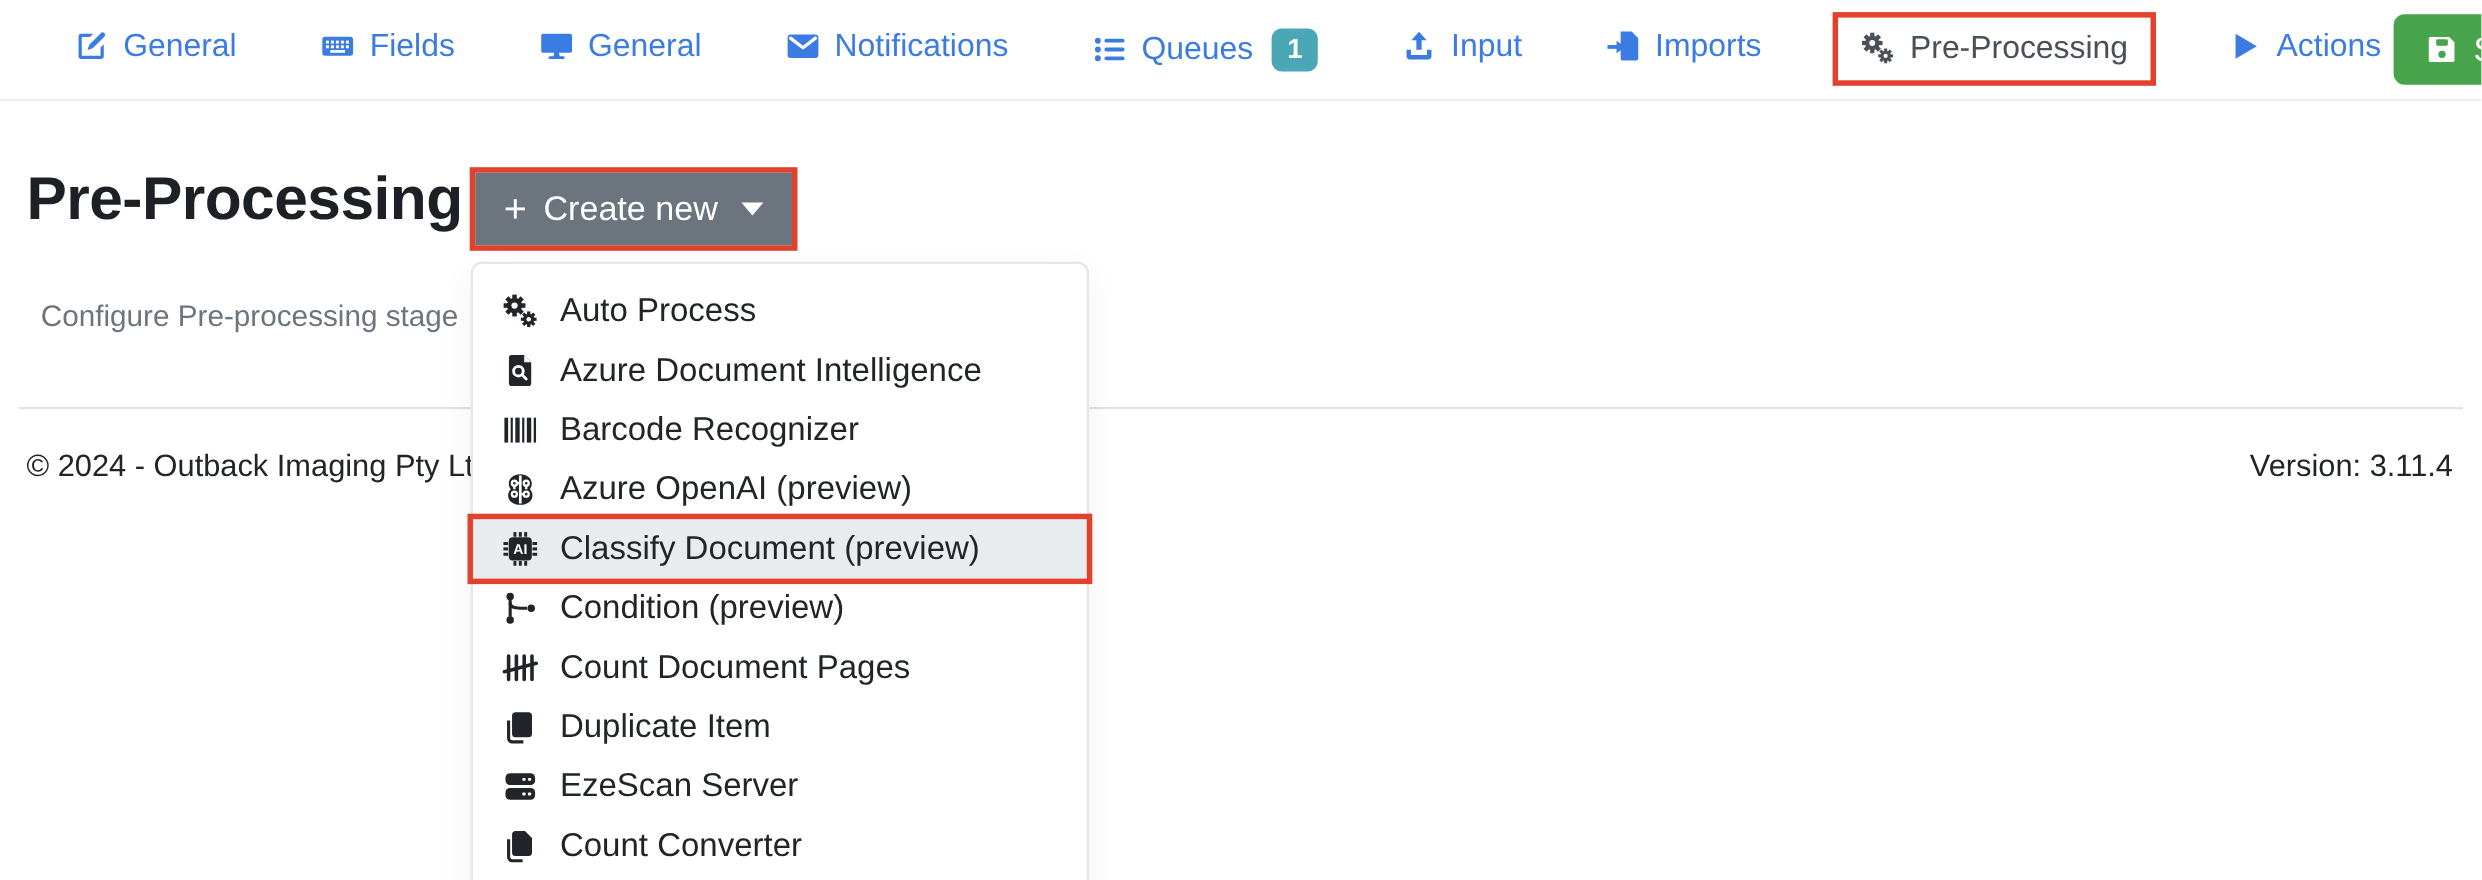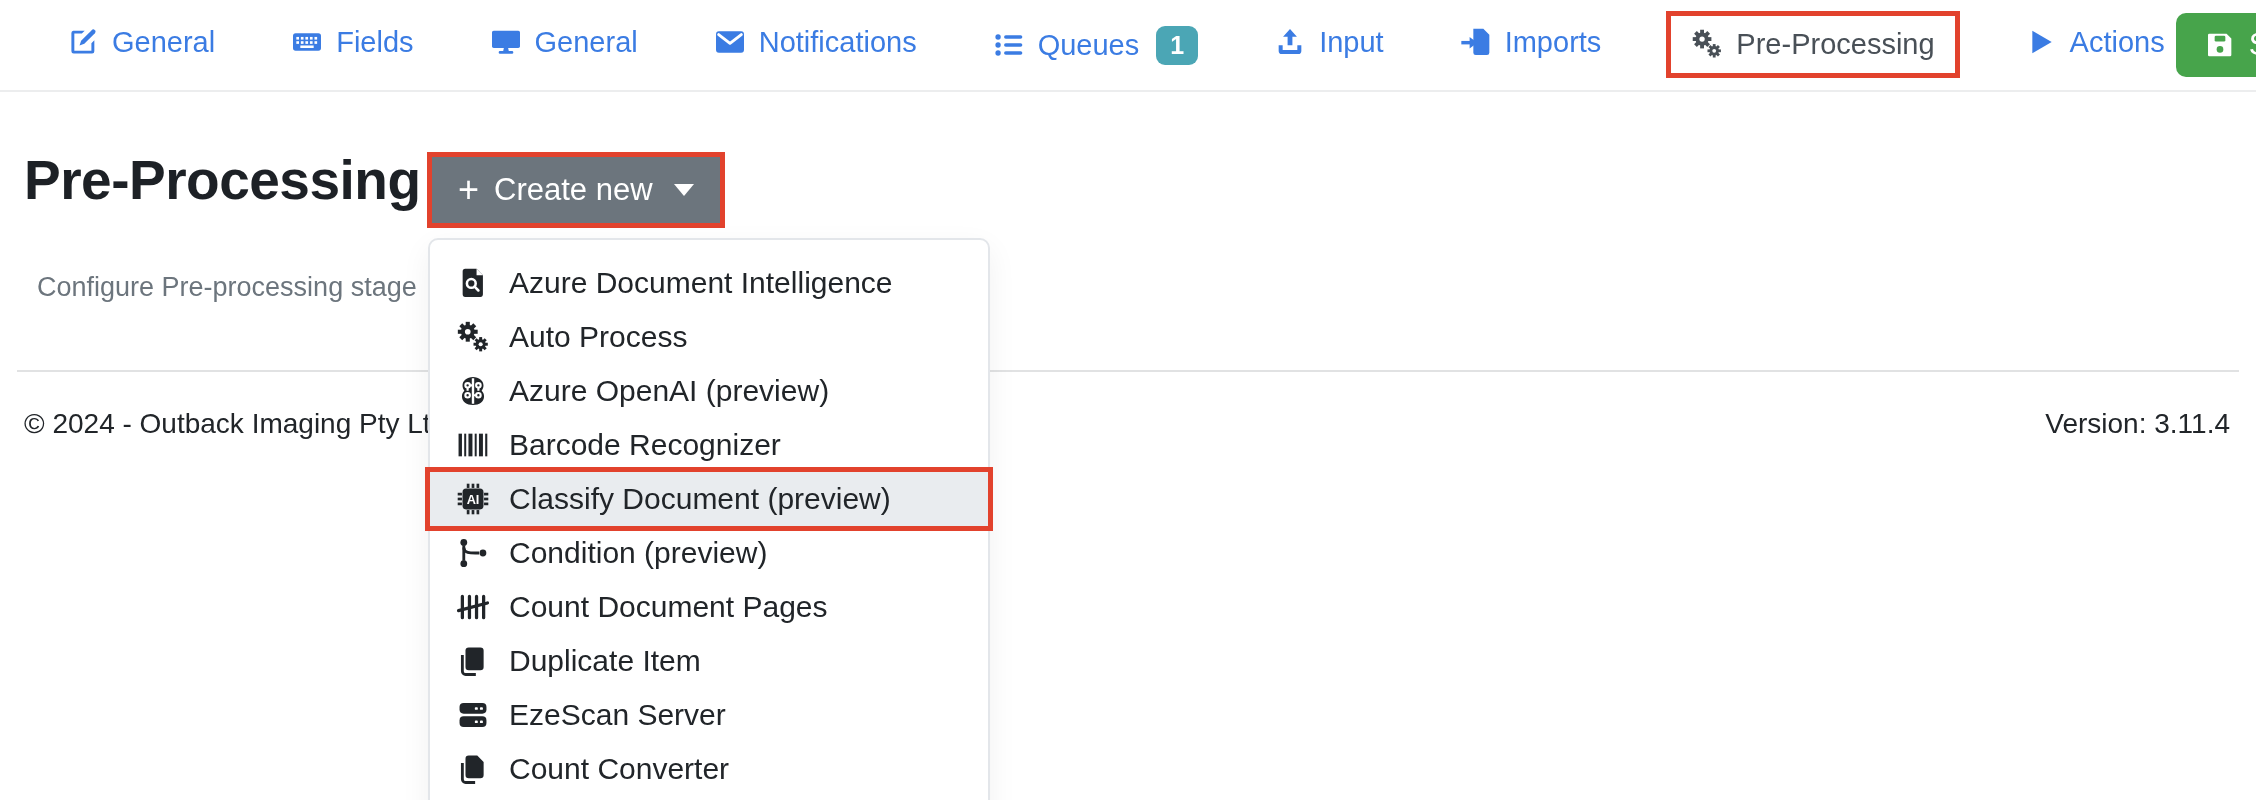--- a/index.html
+++ b/index.html
@@ -235,79 +235,79 @@
 
   <div class="footer-row">
     <span>© 2024 - Outback Imaging Pty Ltd</span>
     <span>Version: 3.11.4</span>
   </div>
 
   <div class="dropdown-menu">
       <div class="dd-item">
         <span class="icon">
           <svg viewBox="0 0 24 24">
-            <path fill="currentColor" d="M6.5 2h8L19 6.5V20a1.8 1.8 0 0 1-1.8 1.8H6.5A1.8 1.8 0 0 1 4.7 20V3.8A1.8 1.8 0 0 1 6.5 2z"></path>
-            <path fill="#fff" d="M14.5 2 19 6.5h-4.5z"></path>
-            <circle cx="10.8" cy="12.3" r="3.1" fill="none" stroke="#fff" stroke-width="1.8"></circle>
-            <path d="m13.1 14.6 2.7 2.7" stroke="#fff" stroke-width="1.8" stroke-linecap="round"></path>
-          </svg>
-        </span>
-        <span>Azure Document Intelligence</span>
-      </div>
-      <div class="dd-item">
-        <span class="icon">
-          <svg viewBox="0 0 24 24">
             <g fill="currentColor" transform="translate(8.3,8.3)">
               <rect x="-1.45" y="-7" width="2.9" height="14"></rect>
               <rect x="-1.45" y="-7" width="2.9" height="14" transform="rotate(45)"></rect>
               <rect x="-1.45" y="-7" width="2.9" height="14" transform="rotate(90)"></rect>
               <rect x="-1.45" y="-7" width="2.9" height="14" transform="rotate(135)"></rect>
               <circle r="4.9"></circle>
               <circle r="2" fill="#fff"></circle>
             </g>
             <g fill="currentColor" transform="translate(17.4,17.1) scale(0.72)">
               <rect x="-1.45" y="-7" width="2.9" height="14"></rect>
               <rect x="-1.45" y="-7" width="2.9" height="14" transform="rotate(45)"></rect>
               <rect x="-1.45" y="-7" width="2.9" height="14" transform="rotate(90)"></rect>
               <rect x="-1.45" y="-7" width="2.9" height="14" transform="rotate(135)"></rect>
               <circle r="4.9"></circle>
               <circle r="2" fill="#fff"></circle>
             </g>
           </svg>
         </span>
         <span>Auto Process</span>
+      </div>
+      <div class="dd-item">
+        <span class="icon">
+          <svg viewBox="0 0 24 24">
+            <path fill="currentColor" d="M6.5 2h8L19 6.5V20a1.8 1.8 0 0 1-1.8 1.8H6.5A1.8 1.8 0 0 1 4.7 20V3.8A1.8 1.8 0 0 1 6.5 2z"></path>
+            <path fill="#fff" d="M14.5 2 19 6.5h-4.5z"></path>
+            <circle cx="10.8" cy="12.3" r="3.1" fill="none" stroke="#fff" stroke-width="1.8"></circle>
+            <path d="m13.1 14.6 2.7 2.7" stroke="#fff" stroke-width="1.8" stroke-linecap="round"></path>
+          </svg>
+        </span>
+        <span>Azure Document Intelligence</span>
+      </div>
+      <div class="dd-item">
+        <span class="icon">
+          <svg viewBox="0 0 24 24" fill="currentColor">
+            <rect x="1.8" y="4" width="2.4" height="16"></rect>
+            <rect x="5.8" y="4" width="1.4" height="16"></rect>
+            <rect x="8.8" y="4" width="2.8" height="16"></rect>
+            <rect x="13.2" y="4" width="1.4" height="16"></rect>
+            <rect x="16.2" y="4" width="2.8" height="16"></rect>
+            <rect x="20.6" y="4" width="1.5" height="16"></rect>
+          </svg>
+        </span>
+        <span>Barcode Recognizer</span>
       </div>
       <div class="dd-item">
         <span class="icon">
           <svg viewBox="0 0 24 24">
             <path fill="currentColor" d="M12 2.2c-4.2 0-7.4 2.5-7.4 6 0 1.4.5 2.6 1.3 3.7-1.1 1.1-1.7 2.4-1.7 3.9 0 3.6 3.3 6 7.8 6s7.8-2.4 7.8-6c0-1.5-.6-2.8-1.7-3.9.8-1.1 1.3-2.3 1.3-3.7 0-3.5-3.2-6-7.4-6z"></path>
             <path d="M12 3v18" stroke="#fff" stroke-width="1.7"></path>
             <g fill="none" stroke="#fff" stroke-width="1.5">
               <circle cx="8.2" cy="8" r="1.6"></circle>
               <circle cx="15.8" cy="8" r="1.6"></circle>
               <circle cx="8.2" cy="15" r="1.6"></circle>
               <circle cx="15.8" cy="15" r="1.6"></circle>
               <path d="M9.8 8H12M12 15h2.2M8.2 9.6v2.2M15.8 9.6v2.2"></path>
             </g>
           </svg>
         </span>
         <span>Azure OpenAI (preview)</span>
-      </div>
-      <div class="dd-item">
-        <span class="icon">
-          <svg viewBox="0 0 24 24" fill="currentColor">
-            <rect x="1.8" y="4" width="2.4" height="16"></rect>
-            <rect x="5.8" y="4" width="1.4" height="16"></rect>
-            <rect x="8.8" y="4" width="2.8" height="16"></rect>
-            <rect x="13.2" y="4" width="1.4" height="16"></rect>
-            <rect x="16.2" y="4" width="2.8" height="16"></rect>
-            <rect x="20.6" y="4" width="1.5" height="16"></rect>
-          </svg>
-        </span>
-        <span>Barcode Recognizer</span>
       </div>
       <div class="dd-item selected">
         <span class="icon">
           <svg viewBox="0 0 24 24">
             <g fill="currentColor">
               <rect x="4.6" y="4.6" width="14.8" height="14.8" rx="2.6"></rect>
               <rect x="7.6" y="1.2" width="1.9" height="3"></rect>
               <rect x="11.05" y="1.2" width="1.9" height="3"></rect>
               <rect x="14.5" y="1.2" width="1.9" height="3"></rect>
               <rect x="7.6" y="19.8" width="1.9" height="3"></rect>

